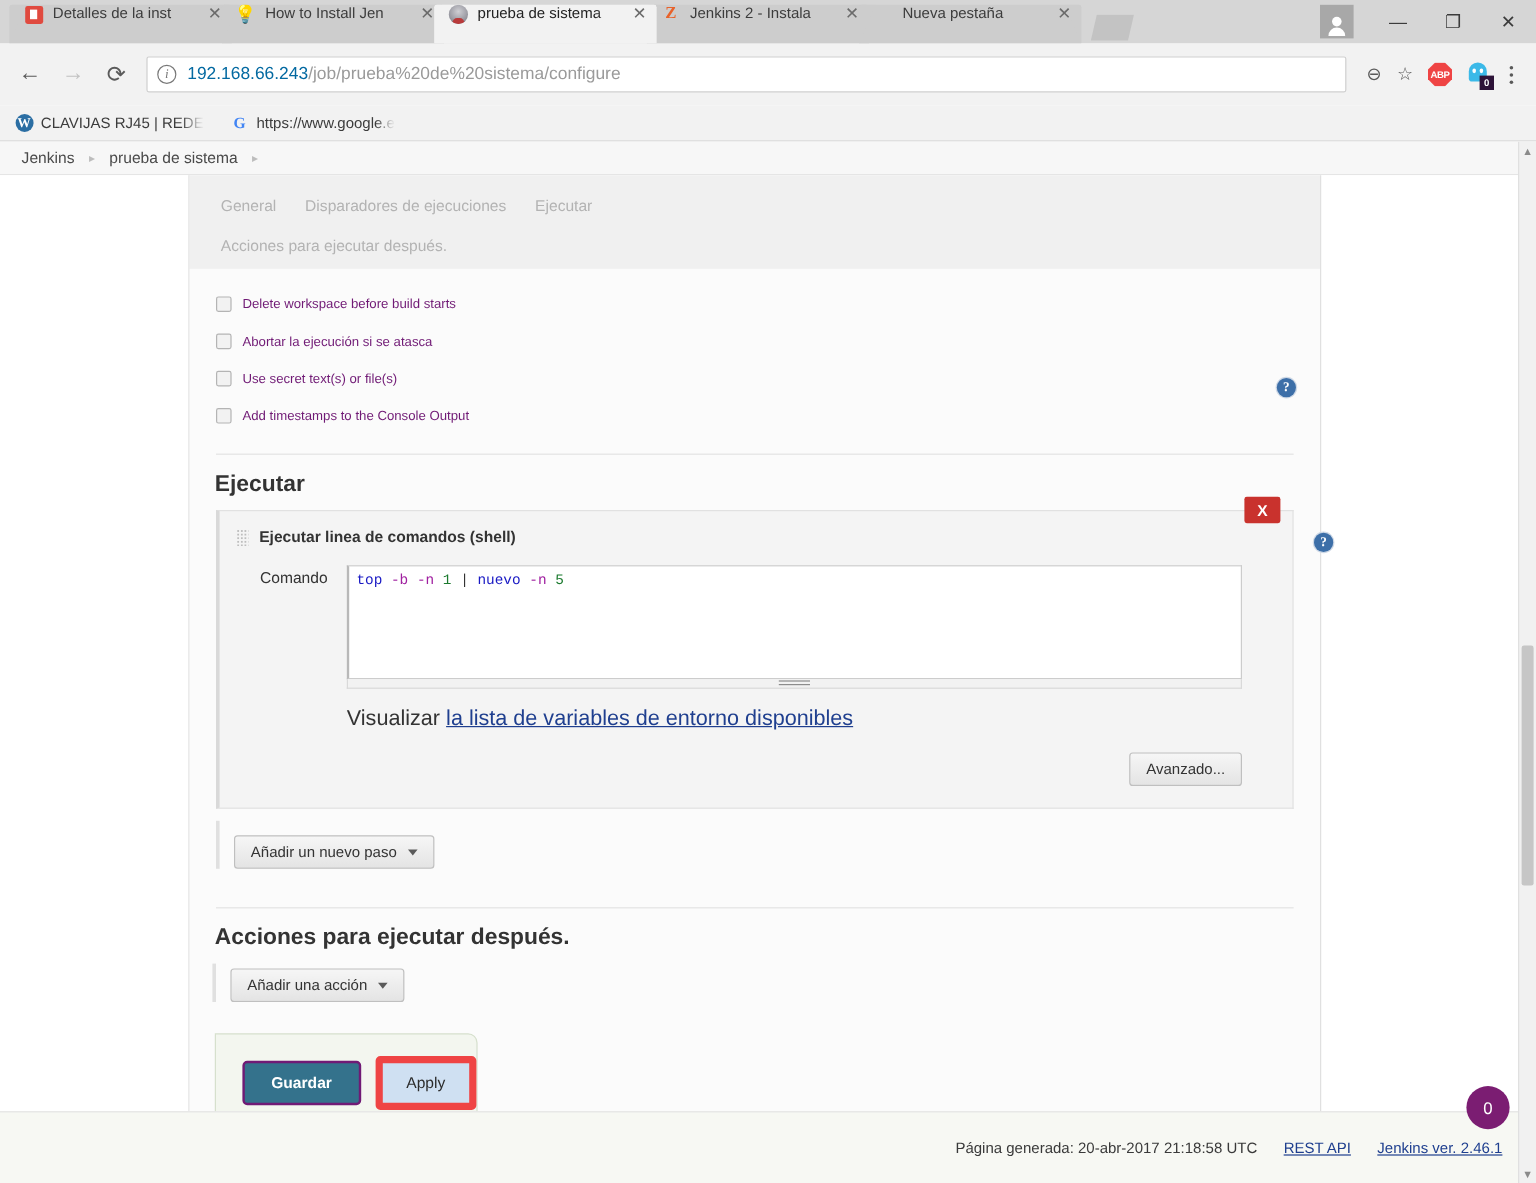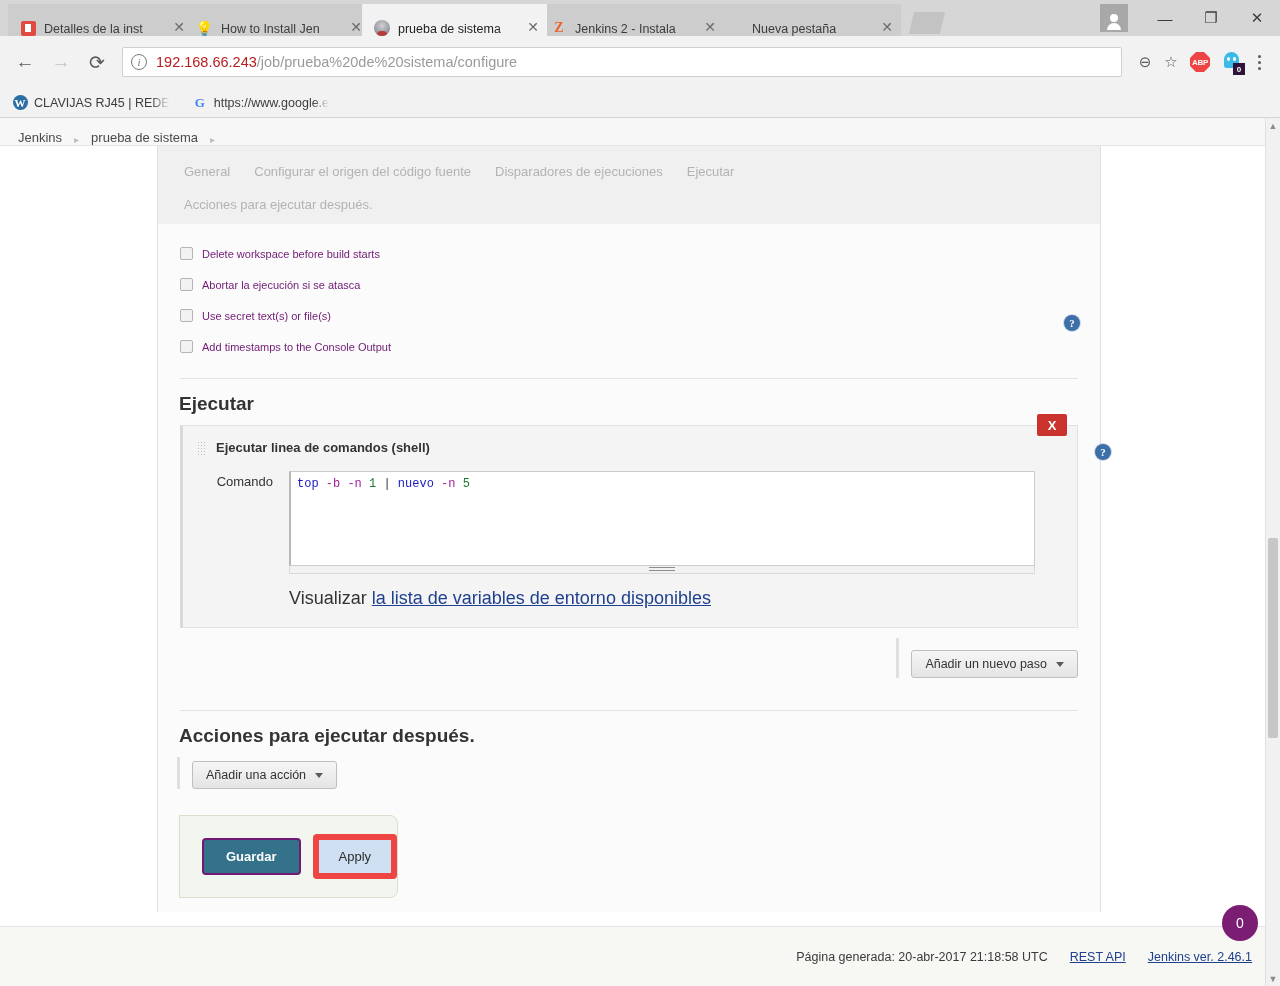--- a/index.html
+++ b/index.html
@@ -15,21 +15,21 @@
   .browser { width: 1280px; height: 986px; position: relative; }
 
   .tabstrip {
     height: 36px; background: #d6d6d6;
     display: flex; align-items: flex-end;
     padding-left: 8px; position: relative;
   }
   .tab {
     position: relative;
     height: 32px; width: 185px;
-    display: flex; align-items: flex-end;
+    display: flex; align-items: flex-start;
     padding: 0 6px 0 12px;
     background: #cdcdcd;
     border-top-left-radius: 2px; border-top-right-radius: 2px;
     margin-right: -8px;
     transform: skewX(0deg);
     overflow: hidden;
   }
   .tab::before, .tab::after {
     content: ""; position: absolute; bottom: 0;
     width: 14px; height: 32px; background: inherit;
@@ -118,21 +118,21 @@
   }
   .omni-info {
     width: 16px; height: 16px; border-radius: 50%;
     border: 1.4px solid #787878; color: #787878;
     font-size: 11px; font-style: italic;
     display:flex; align-items:center; justify-content:center;
     font-family:"Liberation Serif",serif; flex: 0 0 16px;
     margin-right: 9px; line-height: 1;
   }
   .omni-url { font-size: 14.5px; color: #9a9a9a; white-space: nowrap; }
-  .omni-url b { color: #b91c1c; font-weight: normal; }
+  .omni-url b { color: #0369a1; font-weight: normal; }
   .omni-icon { width: 26px; text-align:center; color:#5a5a5a; font-size:15px; }
   .ext-abp {
     width: 20px; height: 20px; margin: 0 6px;
     background: #ef4444; color: #fff;
     font-size: 8px; font-weight: bold; letter-spacing: -0.3px;
     display:flex; align-items:center; justify-content:center;
     clip-path: polygon(30% 0,70% 0,100% 30%,100% 70%,70% 100%,30% 100%,0 70%,0 30%);
   }
   .ext-ghost {
     width: 22px; height: 22px; margin: 0 4px; position: relative;
@@ -177,21 +177,21 @@
   
   .viewport {
     position: relative;
     height: calc(986px - 36px - 52px - 30px);
     background: #ffffff; overflow: hidden;
   }
 
   .breadcrumbs {
     height: 28px; background: #f7f7f7;
     border-bottom: 1px solid #e5e5e5;
-    display: flex; align-items: flex-end; padding-left: 18px;
+    display: flex; align-items: center; padding-left: 18px;
     font-size: 13px;
   }
   .crumb { color: #4a4a4a; }
   .crumb.link { color: #4a4a4a; }
   .crumb-sep { color: #bdbdbd; font-size: 10px; margin: 0 12px; }
 
   .page-body {
     position: relative;
     height: calc(100% - 28px - 60px);
     background: #ffffff;
@@ -303,21 +303,21 @@
     background: linear-gradient(#f6f6f6, #e4e4e4);
     border: 1px solid #bfbfbf; border-radius: 3px;
     font-size: 12.5px; color: #333;
     padding: 6px 13px; display:inline-flex; align-items:center;
   }
   .caret {
     width: 0; height: 0; margin-left: 9px;
     border-left: 4px solid transparent; border-right: 4px solid transparent;
     border-top: 5px solid #5a5a5a;
   }
-  .add-step-wrap { padding: 10px 0 14px 6px; border-left: 3px solid #e5e5e5; margin-left: 19px; text-align: right;}
+  .add-step-wrap { padding: 10px 0 14px 6px; border-left: 3px solid #e5e5e5; margin-left: 19px;}
 
   .footer-block { padding-left: 21px; }
   .save-zone {
     margin: 26px 0 0 0; width: 219px;
     background: #f3f6ef; border: 1px solid #d6e0cd;
     border-radius: 0 8px 8px 0;
     padding: 18px 0 18px 22px;
     display: flex; align-items: center;
   }
   .btn-save {
@@ -465,21 +465,20 @@
       <span class="crumb-sep">▸</span>
     </div>
 
     <div class="page-body">
 
       <div class="config-panel">
 
         <div class="jk-tabbar">
           <div class="jk-tabs-row">
             <div class="jk-tab">General</div>
-            <div class="jk-tab">Configurar el origen del código fuente</div>
             <div class="jk-tab">Disparadores de ejecuciones</div>
             <div class="jk-tab">Ejecutar</div>
           </div>
           <div class="jk-tabs-row2">
             <div class="jk-tab">Acciones para ejecutar después.</div>
           </div>
         </div>
 
         <div class="jk-content">
 
@@ -526,20 +525,23 @@
 
               <div class="resize-bar">
                 <div class="resize-grip"></div>
               </div>
 
               <div class="visual-row">
                 <span>Visualizar</span>
                 <a href="#">la lista de variables de entorno disponibles</a>
               </div>
 
+              <div class="adv-row">
+                <div class="jk-btn">Avanzado...</div>
+              </div>
             </div>
 
             <div class="add-step-wrap" style="padding-left:0; margin-left:0; border:none;">
               <div style="border-left:3px solid #e0e0e0; padding:12px 0 0 12px; display:inline-block;">
                 <div class="jk-btn">
                   <span>Añadir un nuevo paso</span>
                   <span class="caret"></span>
                 </div>
               </div>
             </div>

